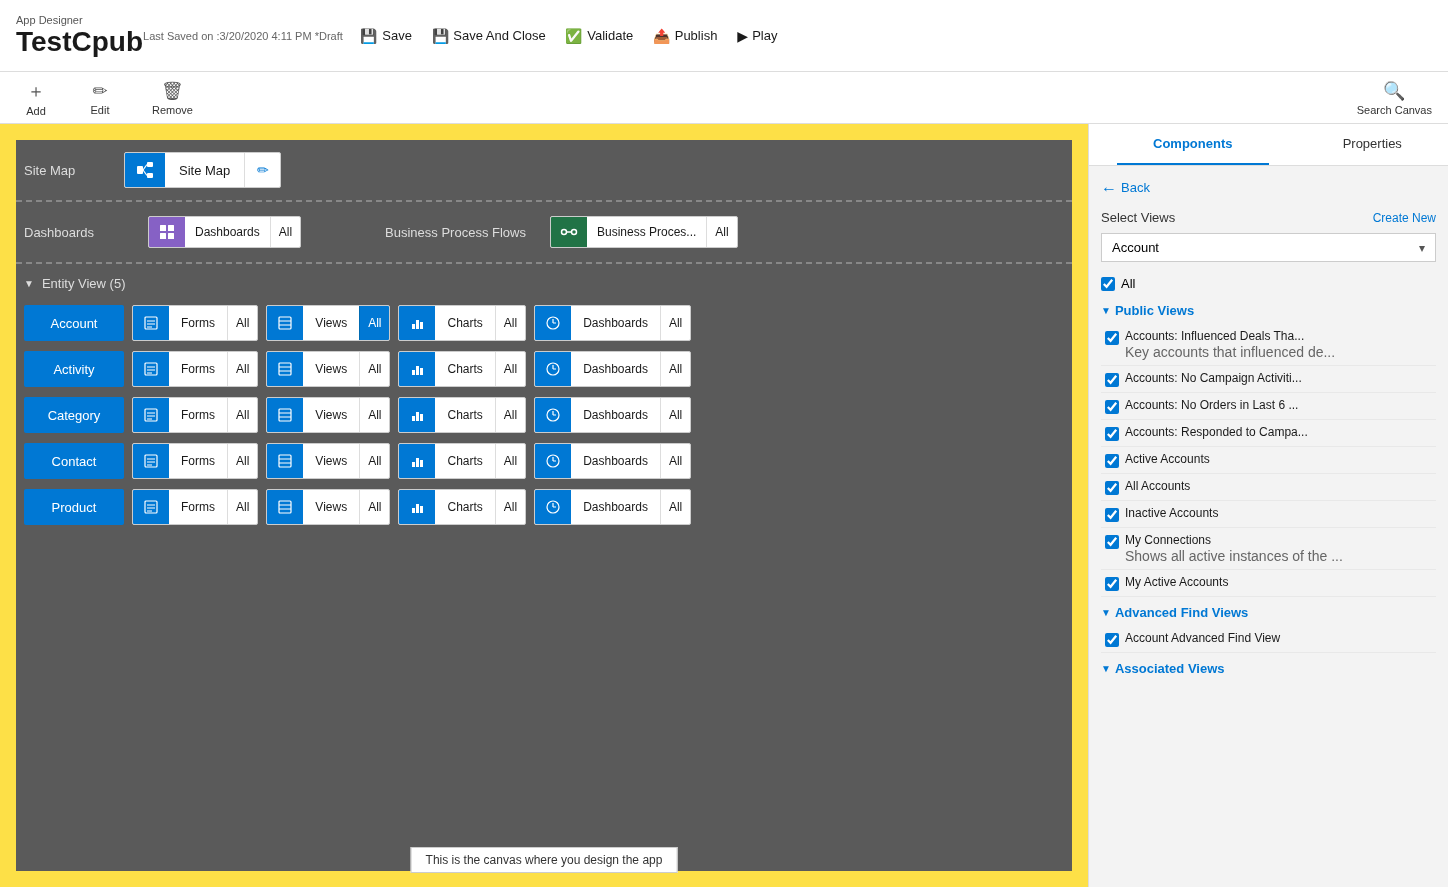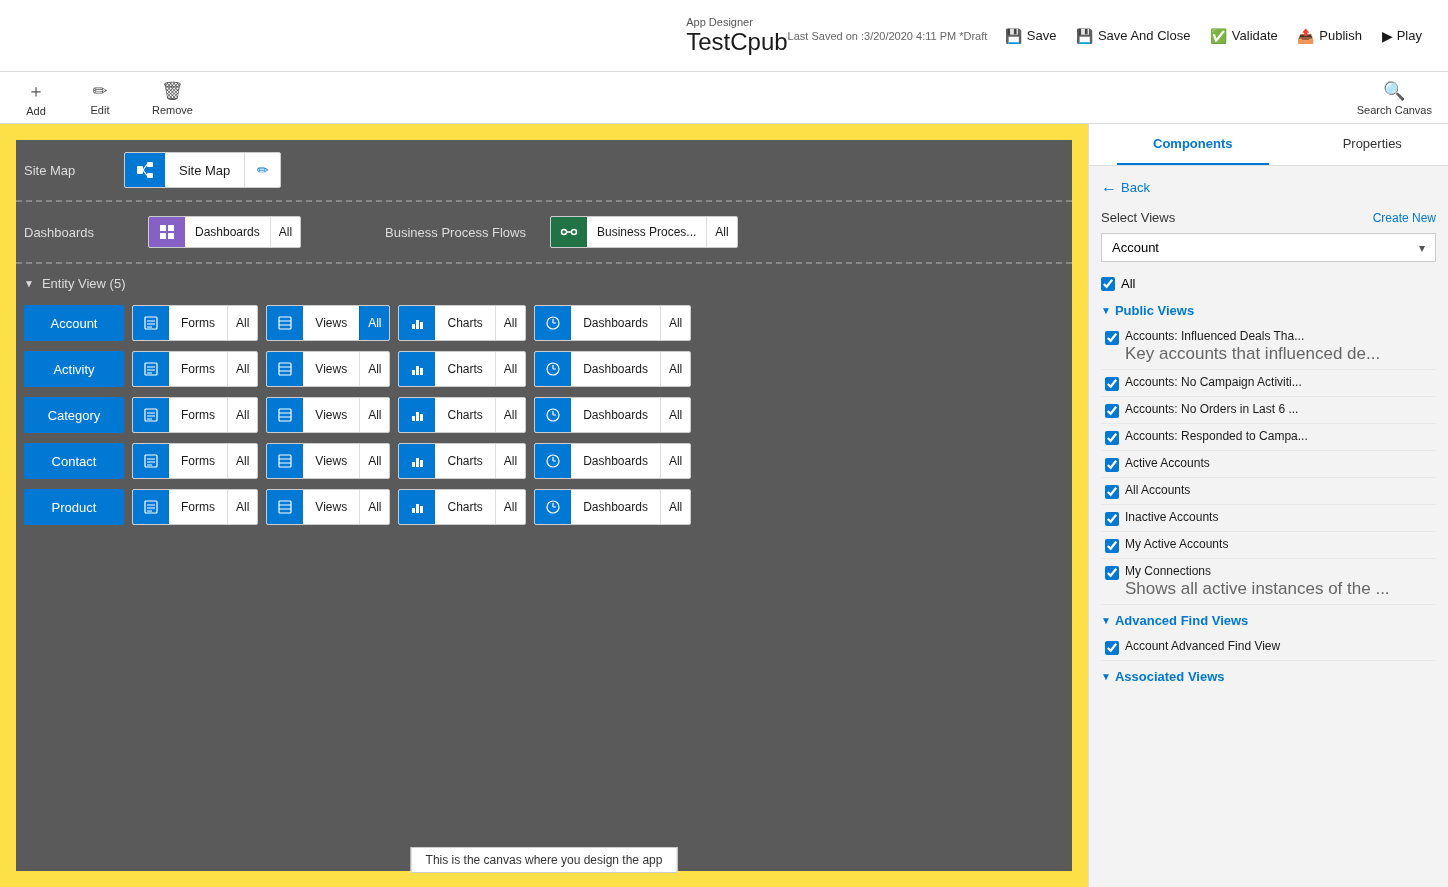--- a/index.html
+++ b/index.html
@@ -5,25 +5,25 @@
     * { box-sizing: border-box; margin: 0; padding: 0; }
     body { font-family: 'Segoe UI', Arial, sans-serif; font-size: 13px; background: #f3f3f3; overflow: hidden; width: 1448px; height: 887px; }
 
     
     .top-bar {
       background: #fff;
       border-bottom: 1px solid #ddd;
       padding: 14px 16px;
       display: flex;
       align-items: center;
-      justify-content: flex-end;
+      justify-content: flex-start;
       height: 72px;
     }
     .top-bar-left .app-label { font-size: 11px; color: #555; }
-    .top-bar-left .app-name { font-size: 24px; font-weight: 400; color: #1a1a1a; }
+    .top-bar-left .app-name { font-size: 28px; font-weight: 700; color: #1a1a1a; }
     .top-bar-right { display: flex; align-items: center; font-size: 12px; color: #444; }
     .top-bar-right .last-saved { font-size: 11px; color: #666; margin-right: 8px; }
     .top-bar-btn {
       display: flex; align-items: center; gap: 4px;
       padding: 5px 10px; background: none; border: none; cursor: pointer;
       font-size: 13px; color: #1a1a1a;
     }
     .top-bar-btn .btn-icon { font-size: 14px; }
     .top-bar-btn.publish { color: #1a1a1a; }
 
@@ -254,21 +254,21 @@
     .section-arrow { font-size: 10px; }
 
     
     .view-item {
       display: flex; align-items: flex-start; gap: 6px;
       padding: 5px 4px; border-bottom: 1px solid #e8e8e8;
     }
     .view-item-cb { margin-top: 2px; width: 14px; height: 14px; accent-color: #0078d4; }
     .view-item-content { flex: 1; }
     .view-item-title { font-size: 12px; color: #1a1a1a; }
-    .view-item-desc { font-size: 17px; color: #666; margin-top: 1px; }
+    .view-item-desc { font-size: 14px; color: #666; margin-top: 1px; }
 
     
     .canvas-area::-webkit-scrollbar { width: 8px; }
     .canvas-area::-webkit-scrollbar-track { background: #666; }
     .canvas-area::-webkit-scrollbar-thumb { background: #999; border-radius: 4px; }
     .panel-content::-webkit-scrollbar { width: 6px; }
     .panel-content::-webkit-scrollbar-track { background: #f0f0f0; }
     .panel-content::-webkit-scrollbar-thumb { background: #bbb; border-radius: 3px; }
   </style>
 </head>
@@ -725,29 +725,29 @@
           <div class="view-item">
     <input type="checkbox" class="view-item-cb" checked="" style="">
     <div class="view-item-content">
       <div class="view-item-title">Inactive Accounts</div>
 
     </div>
   </div>
           <div class="view-item">
     <input type="checkbox" class="view-item-cb" checked="" style="">
     <div class="view-item-content">
-      <div class="view-item-title">My Active Accounts</div>
-
-    </div>
-  </div>
-          <div class="view-item">
-    <input type="checkbox" class="view-item-cb" checked="" style="">
-    <div class="view-item-content">
       <div class="view-item-title">My Connections</div>
       <div class="view-item-desc">Shows all active instances of the ...</div>
+    </div>
+  </div>
+          <div class="view-item">
+    <input type="checkbox" class="view-item-cb" checked="" style="">
+    <div class="view-item-content">
+      <div class="view-item-title">My Active Accounts</div>
+
     </div>
   </div>
         </div>
 
       <div class="panel-section-header">
         <span class="section-arrow">▼</span>
         <span>Advanced Find Views</span>
       </div>
       <div id="advanced-find-views-list">
           <div class="view-item">

